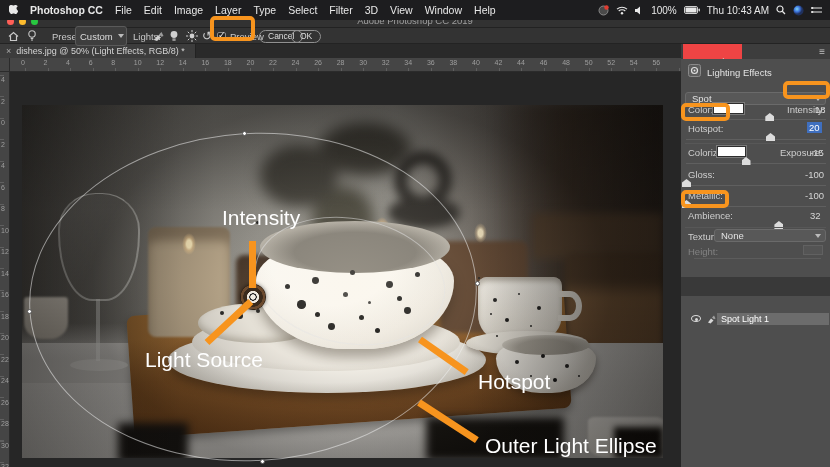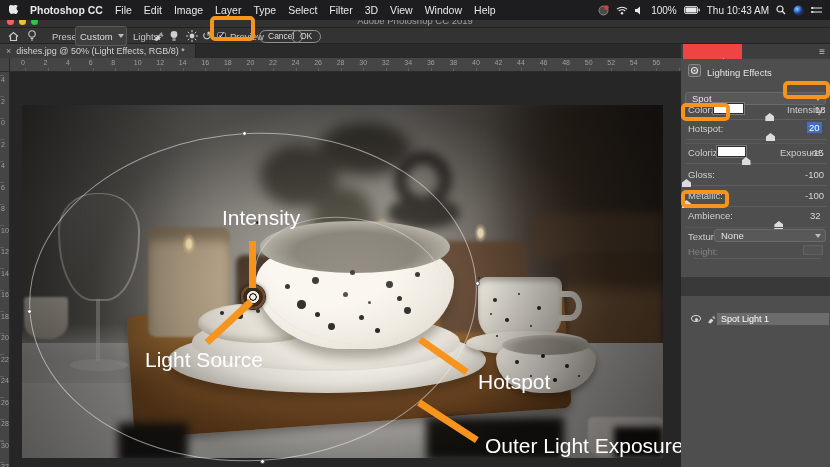--- a/index.html
+++ b/index.html
@@ -393,21 +393,21 @@
     <div class="lfx-handle" style="left:17px;top:237px;"></div>
     <div class="light-widget" style="left:230px;top:212px;"></div>
 
     <div class="ann-line" style="left:239px;top:169px;width:7px;height:47px;"></div>
     <div class="ann-line" style="left:197px;top:267px;width:60px;transform:rotate(-43deg);"></div>
     <div class="ann-line" style="left:410px;top:264px;width:57px;transform:rotate(35deg);"></div>
     <div class="ann-line" style="left:409px;top:327px;width:69px;transform:rotate(33deg);"></div>
     <div class="ann-label" style="left:212px;top:134px;">Intensity</div>
     <div class="ann-label" style="left:135px;top:276px;">Light Source</div>
     <div class="ann-label" style="left:468px;top:298px;">Hotspot</div>
-    <div class="ann-label" style="left:475px;top:362px;">Outer Light Exposure</div>
+    <div class="ann-label" style="left:475px;top:362px;">Outer Light Ellipse</div>
   </div>
 
   <div class="panelcol">
 
     <div class="p-abs ptabbar">
       <div class="ptab">Properties</div>
       <div class="pmenu">≡</div>
     </div>
     <div class="p-abs pbody">
 

